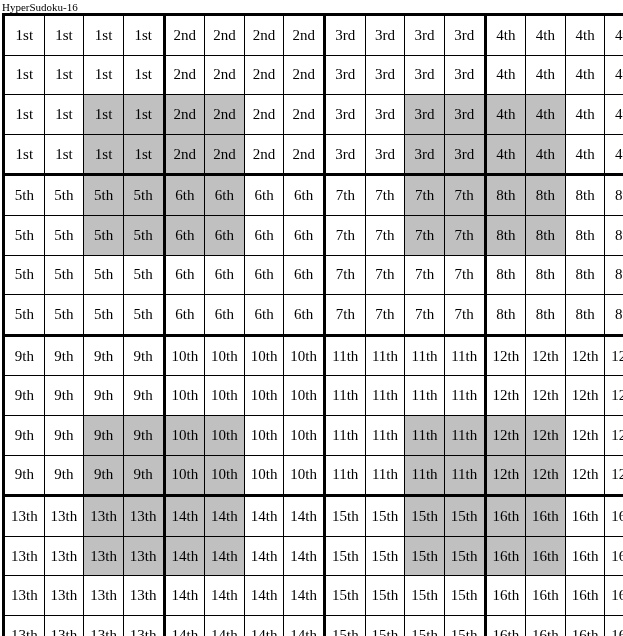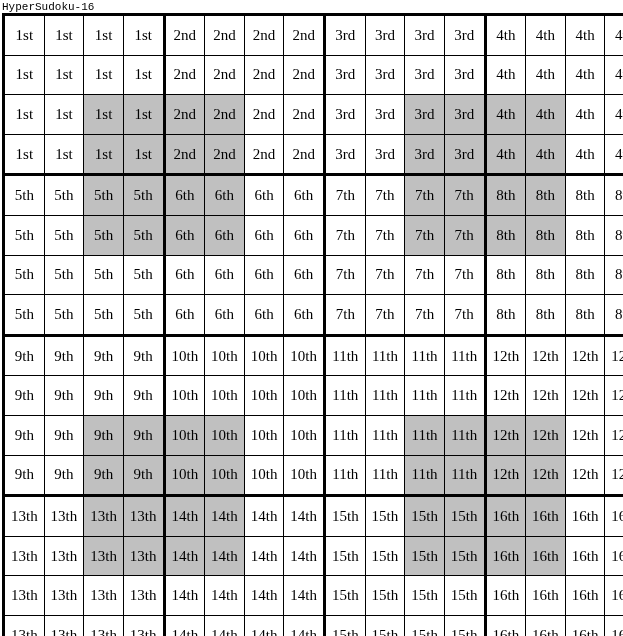--- a/index.html
+++ b/index.html
@@ -7,21 +7,21 @@
     padding: 0;
     background: #ffffff;
   }
   body {
     width: 623px;
     height: 636px;
     font-family: "Liberation Serif", serif;
     overflow: hidden;
   }
   #title {
-    font-family: Liberation Mono, monospace;
+    font-family: Liberation Serif, serif;
     font-size: 11px;
     line-height: 13px;
     color: #000000;
     padding: 1px 2px 0 2px;
     height: 13px;
     box-sizing: border-box;
   }
   #grid-wrap {
     padding-left: 2px;
     padding-top: 0px;

